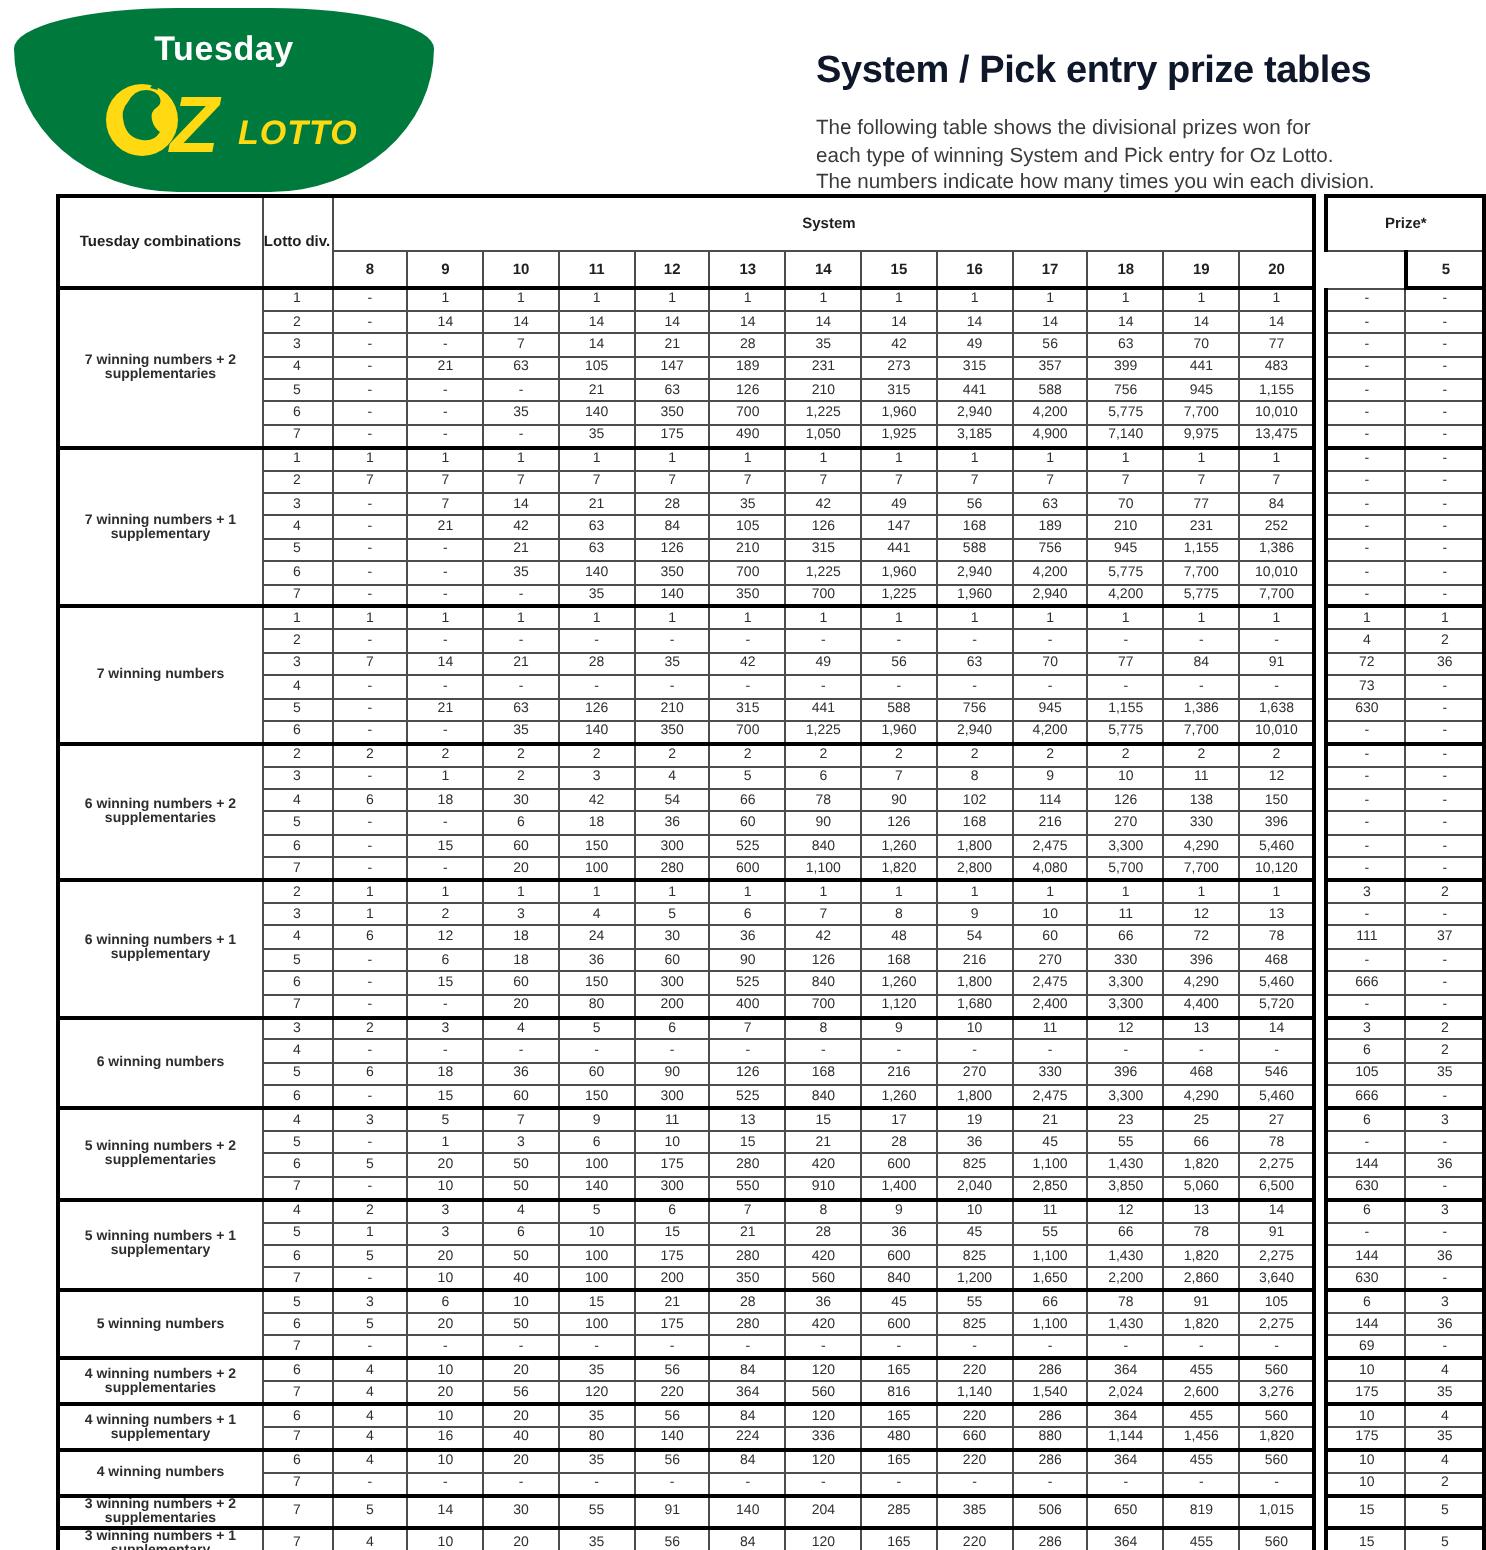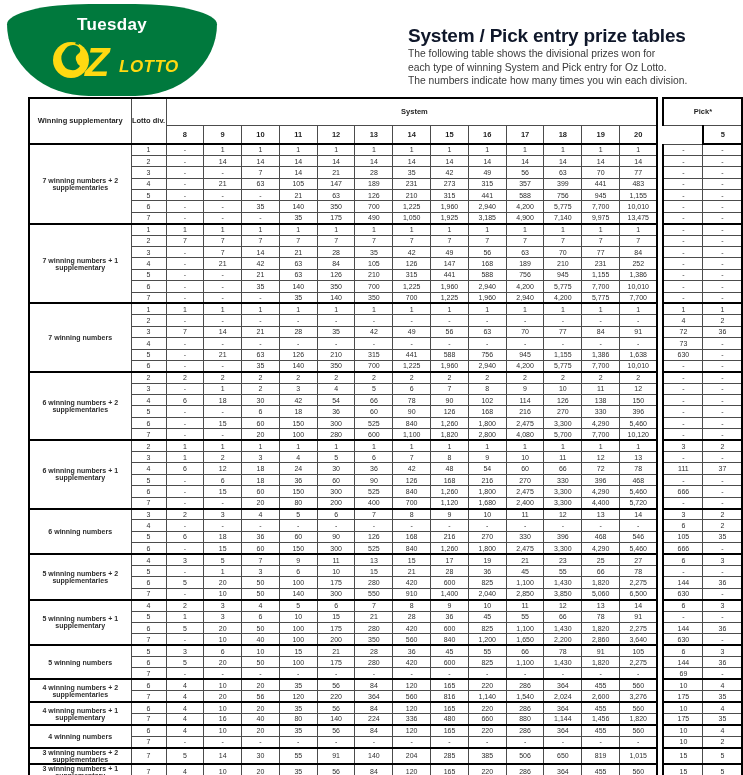--- a/index.html
+++ b/index.html
@@ -18,21 +18,21 @@
   }
   .logo-day {
     position:absolute; top:11px; left:0; width:100%; text-align:center;
     color:#ffffff; font-size:17px; font-weight:700; letter-spacing:.3px;
   }
   .logo-mark { position:absolute; left:44px; top:33px; }
 
   
   .title-block { position:absolute; left:408px; top:25px; width:330px; }
   .page-title { font-size:19px; font-weight:700; color:#0f172a; letter-spacing:-.2px; }
-  .page-desc  { margin-top:0; font-size:10.3px; line-height:13.6px; color:#3a3a3a; white-space:pre-line; }
+  .page-desc  { margin-top:11px; font-size:10.3px; line-height:13.6px; color:#3a3a3a; white-space:pre-line; }
 
   
   table.prize {
     position:absolute; left:28px; top:97px; width:714px;
     border-collapse:collapse; table-layout:fixed;
   }
   .prize th, .prize td {
     border:1px solid #4c4c4c; text-align:center; vertical-align:middle;
     font-size:7px; line-height:1; color:#2e2e2e; height:11.4px; padding:0; overflow:hidden;
   }
@@ -84,25 +84,25 @@
       <col style="width:37.8px">
       <col style="width:37.8px">
       <col style="width:37.8px">
     <col style="width:37.8px">
     <col style="width:6px">
     <col style="width:39.5px">
       <col style="width:39.5px">
   </colgroup>
   <thead>
     <tr class="h1">
-      <th rowspan="2" class="top lft gb">Winning supplementary</th>
+      <th rowspan="2" class="top lft gb">Tuesday combinations</th>
       <th rowspan="2" class="top gb">Lotto div.</th>
       <th colspan="13" class="top rgt sysh">System</th>
       <td rowspan="2" class="sp"></td>
-      <th colspan="2" class="top lft rgt">Pick*</th>
+      <th colspan="2" class="top lft rgt">Prize*</th>
     </tr>
     <tr class="h2">
         <th class="gb">8</th>
         <th class="gb">9</th>
         <th class="gb">10</th>
         <th class="gb">11</th>
         <th class="gb">12</th>
         <th class="gb">13</th>
         <th class="gb">14</th>
         <th class="gb">15</th>

